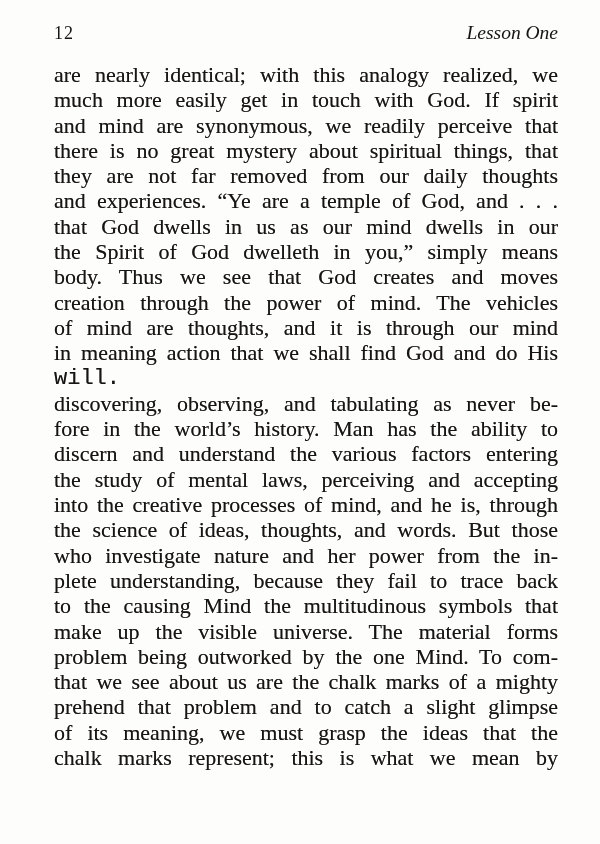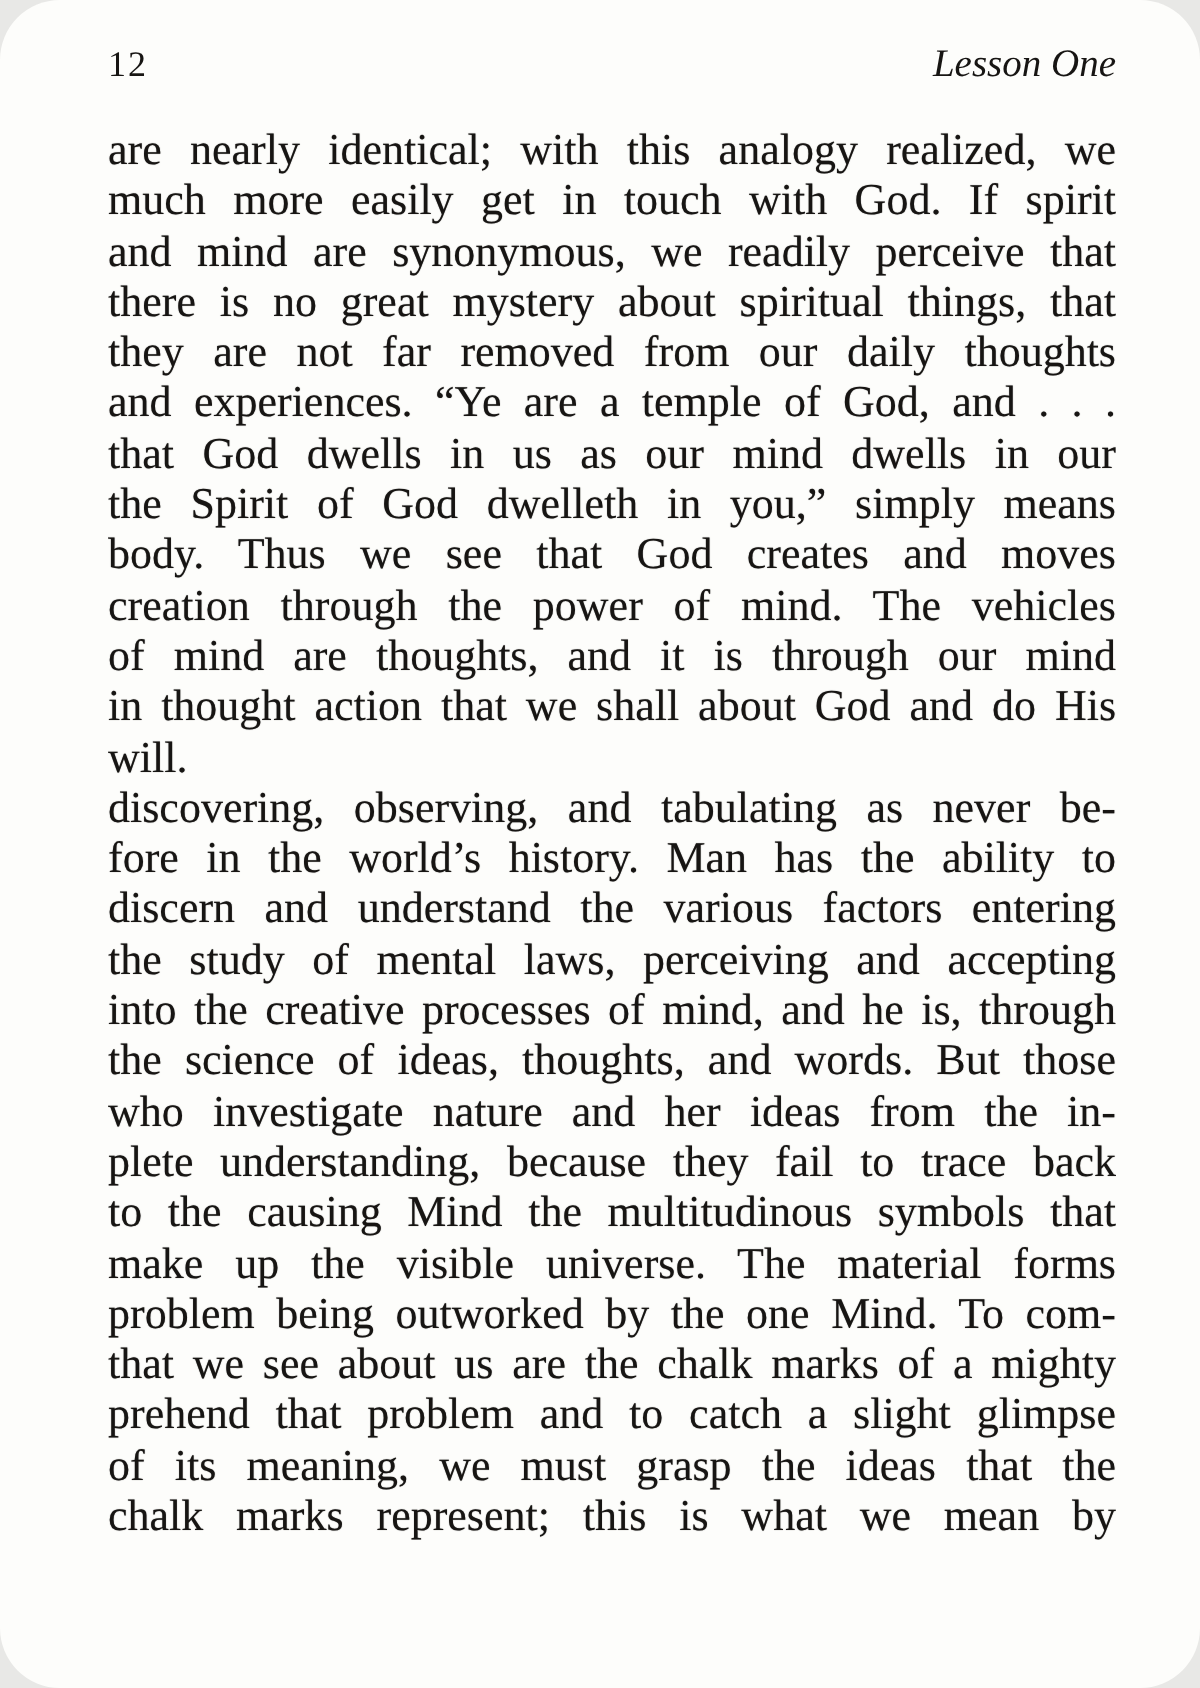--- a/index.html
+++ b/index.html
@@ -9,21 +9,20 @@
   }
   .scan-page {
     position: relative;
     width: 600px;
     height: 844px;
     margin: 0 auto;
     background: #fdfdfb;
     color: #171513;
     font-family: "Liberation Serif", "DejaVu Serif", serif;
     overflow: hidden;
-    border-radius: 30px;
   }
   .page-header {
     position: absolute;
     left: 54px;
     top: 22px;
     width: 504px;
     display: flex;
     justify-content: space-between;
     align-items: baseline;
   }
@@ -52,20 +51,21 @@
     font-size: 22px;
     text-align: justify;
     text-align-last: justify;
     -moz-text-align-last: justify;
     white-space: normal;
     overflow: hidden;
     text-shadow: 0 0 0.5px rgba(20, 18, 16, 0.55);
   }
   .line.last-left {
     text-align-last: left;
+    font-family: Liberation Mono, monospace;
     -moz-text-align-last: left;
   }
   .line.indented {
     text-indent: 30px;
   }
   .italic {
   }
 </style>
 </head>
 <body>
@@ -83,31 +83,31 @@
         <div class="line"><span>much more easily get in touch with God. If </span><span class="italic">spirit</span></div>
         <div class="line"><span>and </span><span class="italic">mind</span><span> are synonymous, we readily perceive that</span></div>
         <div class="line"><span>there is no great mystery about spiritual things, that</span></div>
         <div class="line"><span>they are not far removed from our daily thoughts</span></div>
         <div class="line"><span>and experiences. “Ye are a temple of God, and . . .</span></div>
         <div class="line"><span>that God dwells in us as our mind dwells in our</span></div>
         <div class="line"><span>the Spirit of God dwelleth in you,” simply means</span></div>
         <div class="line"><span>body. Thus we see that God creates and moves</span></div>
         <div class="line"><span>creation through the power of mind. The vehicles</span></div>
         <div class="line"><span>of mind are thoughts, and it is through our mind</span></div>
-        <div class="line"><span>in thought action that we shall about God and do His</span></div>
+        <div class="line"><span>in meaning action that we shall find God and do His</span></div>
         <div class="line last-left"><span>will.</span></div>
       </div>
       <div class="paragraph">
         <div class="line"><span>discovering, observing, and tabulating as never be-</span></div>
         <div class="line"><span>fore in the world’s history. Man has the ability to</span></div>
         <div class="line"><span>discern and understand the various factors entering</span></div>
         <div class="line"><span>the study of mental laws, perceiving and accepting</span></div>
         <div class="line"><span>into the creative processes of mind, and he is, through</span></div>
         <div class="line"><span>the science of ideas, thoughts, and words. But those</span></div>
-        <div class="line"><span>who investigate nature and her ideas from the in-</span></div>
+        <div class="line"><span>who investigate nature and her power from the in-</span></div>
         <div class="line"><span>plete understanding, because they fail to trace back</span></div>
         <div class="line"><span>to the causing Mind the multitudinous symbols that</span></div>
         <div class="line"><span>make up the visible universe. The material forms</span></div>
         <div class="line"><span>problem being outworked by the one Mind. To com-</span></div>
         <div class="line"><span>that we see about us are the chalk marks of a mighty</span></div>
         <div class="line"><span>prehend that problem and to catch a slight glimpse</span></div>
         <div class="line"><span>of its meaning, we must grasp the ideas that the</span></div>
         <div class="line"><span>chalk marks represent; this is what we mean by</span></div>
       </div>
     </div>

